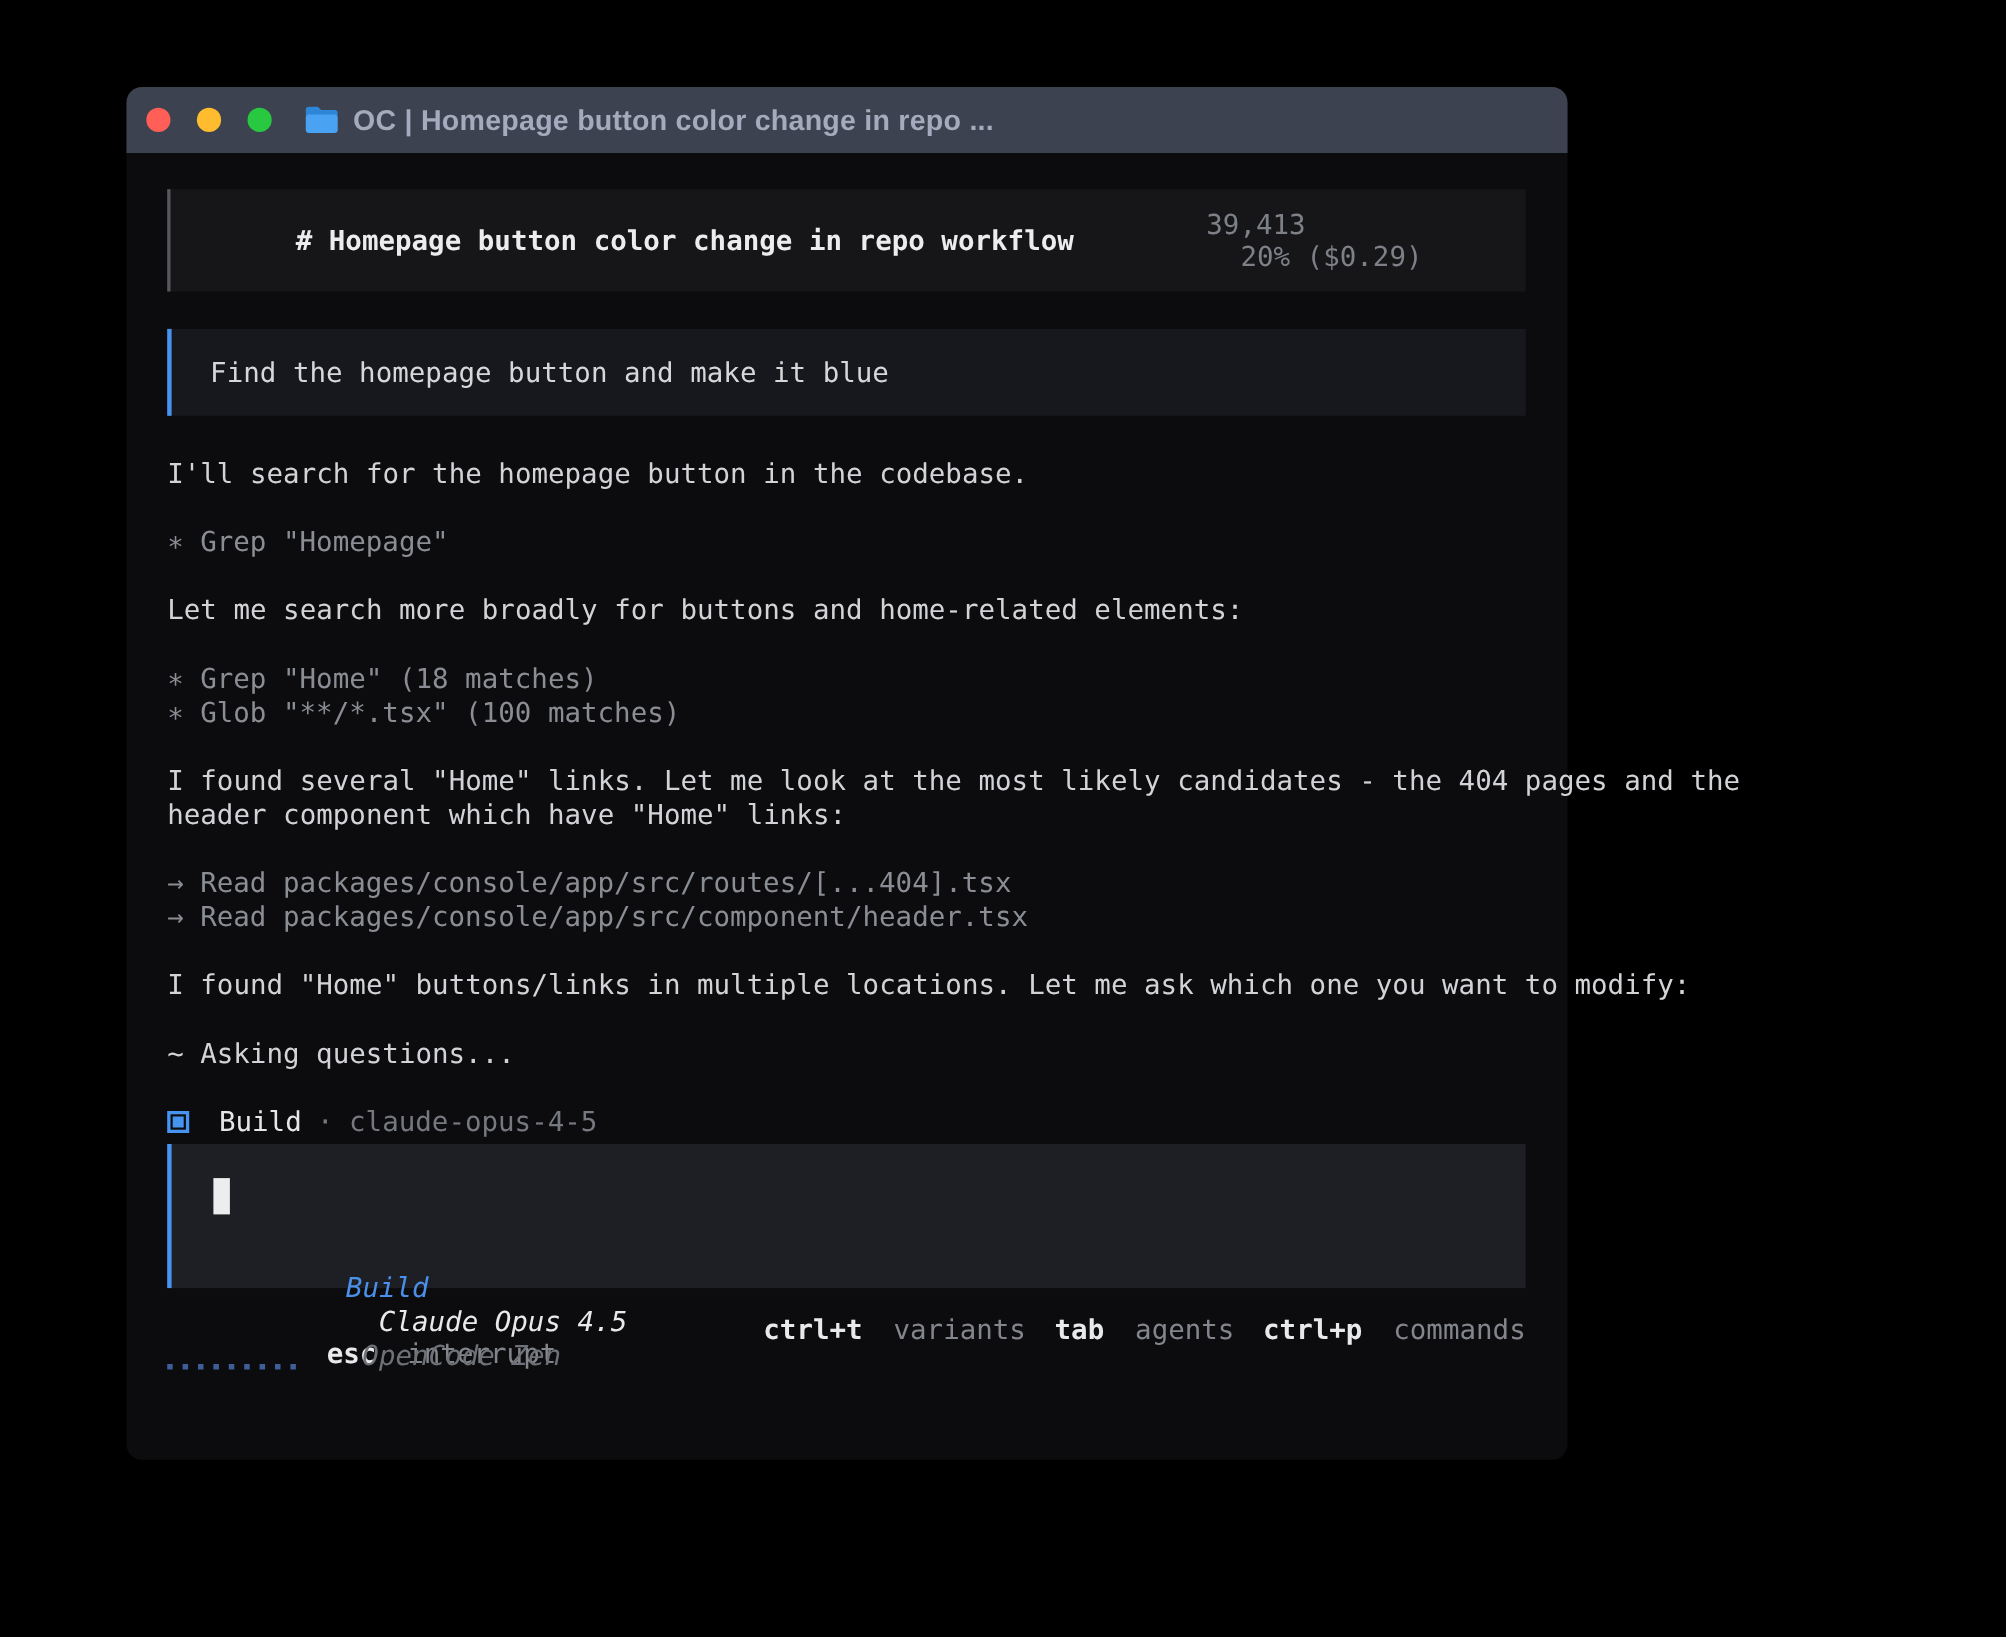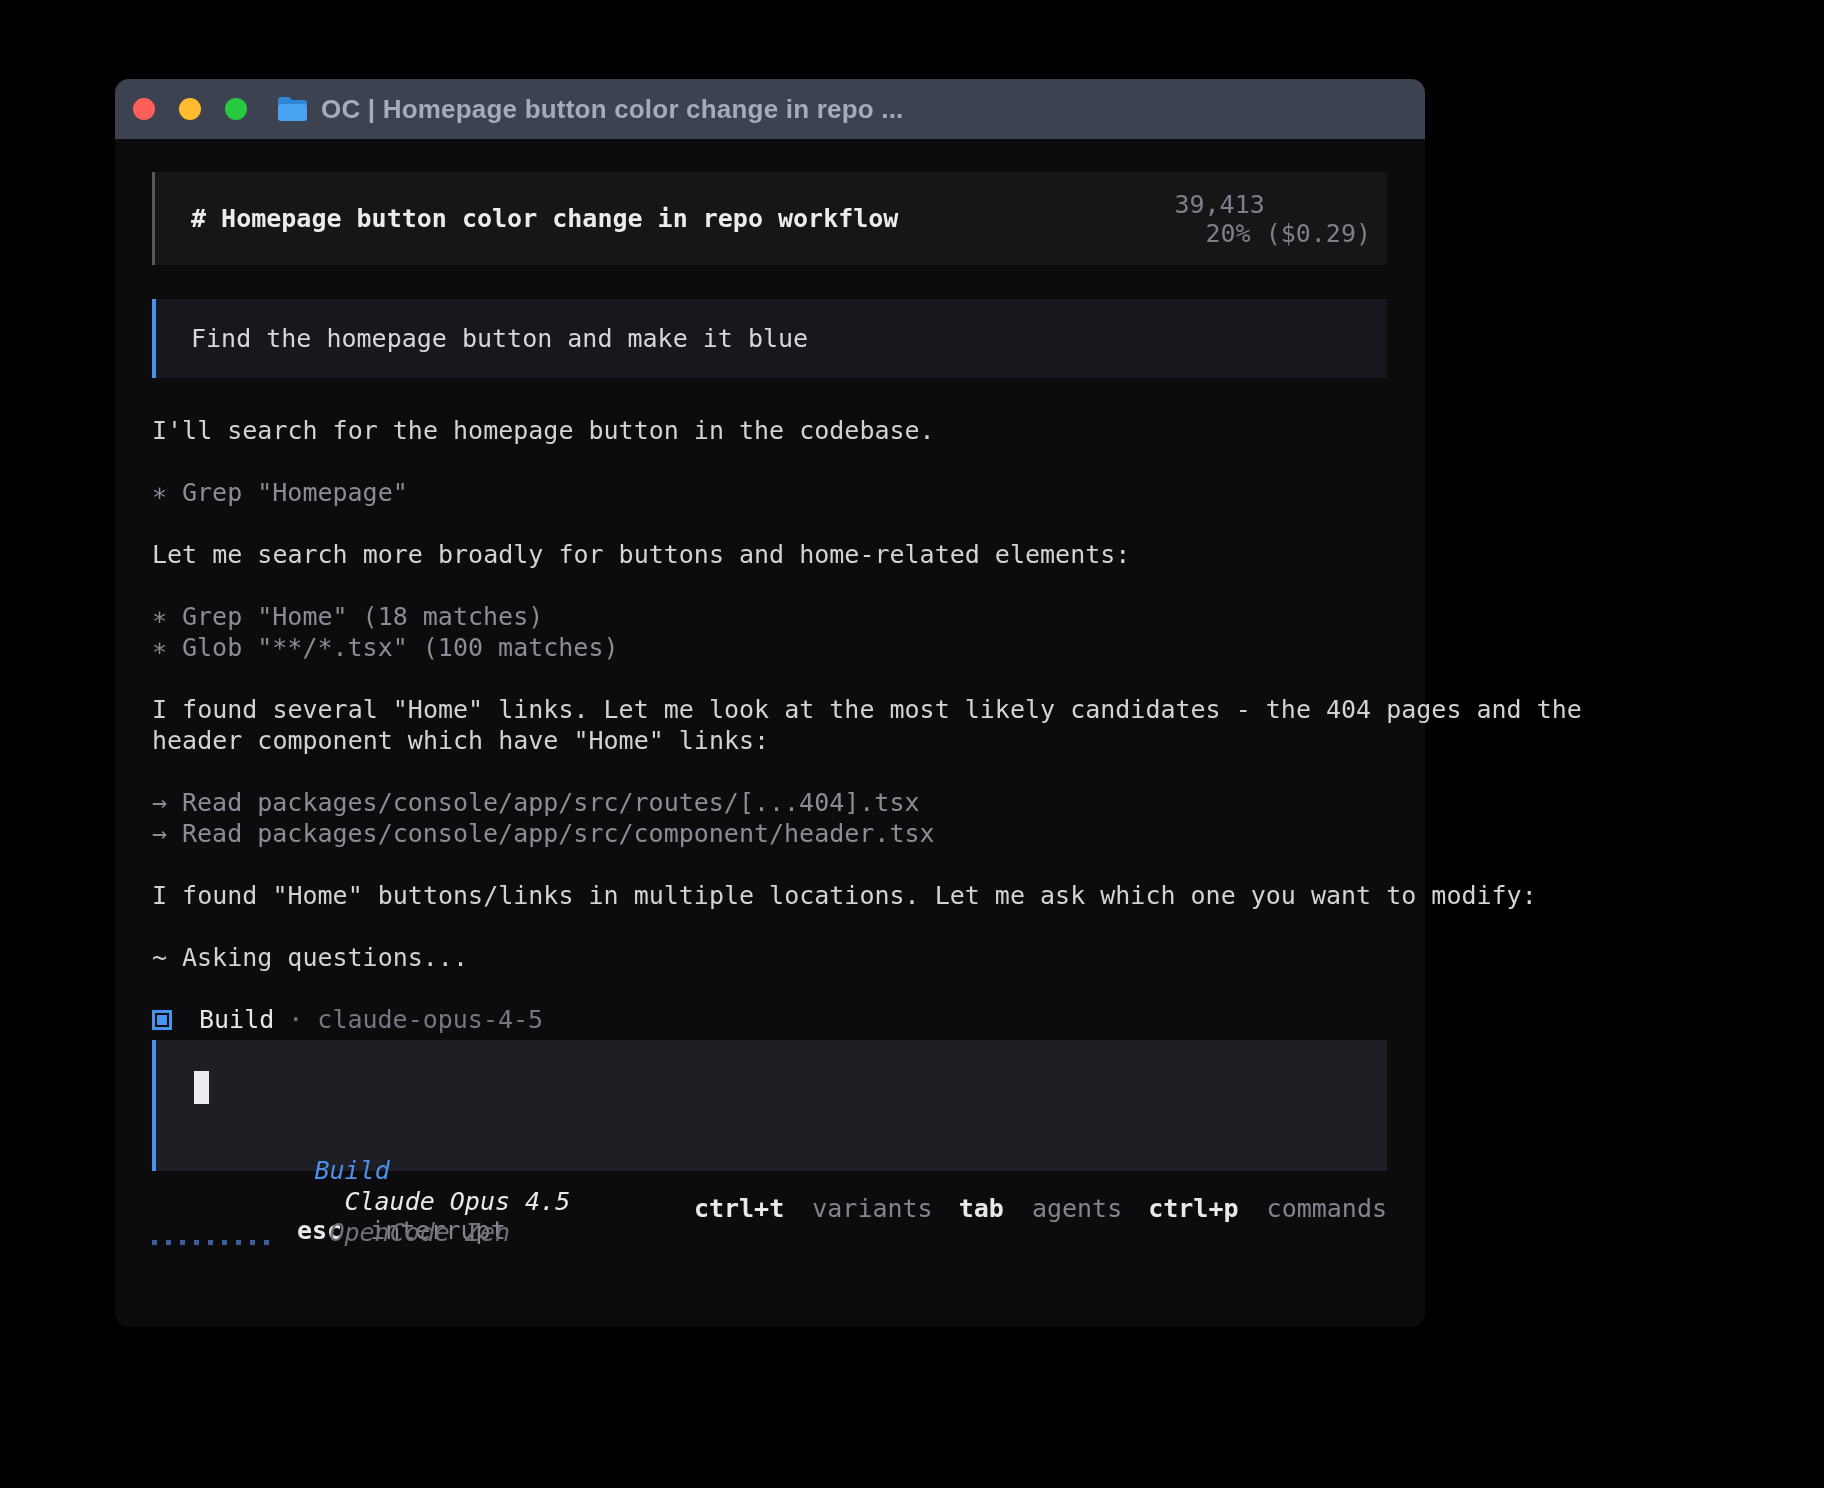--- a/index.html
+++ b/index.html
@@ -37,21 +37,21 @@
     white-space:pre;
   }
 
   .terminal{
     position:absolute;top:60px;left:0;right:0;bottom:0;
     padding:33px 38px 0 37px;font-size:25px;color:#d2d3d6;
   }
 
   .hdr{
     height:93px;background:var(--hdr-bg);border-left:3px solid #56585e;
-    display:flex;align-items:center;justify-content:space-between;
+    display:flex;align-items:center;justify-content:center;
     padding:0 16px 0 36px;white-space:pre;
   }
   .hdr-title{font-weight:bold;color:#ececee;}
   .hdr-stats{color:#7d8187;}
   .hdr-stats .stat2{margin-left:31px;}
 
   .user-block{
     margin-top:34px;height:79px;background:var(--user-bg);
     border-left:4px solid var(--accent);
     display:flex;align-items:center;padding-left:35px;

